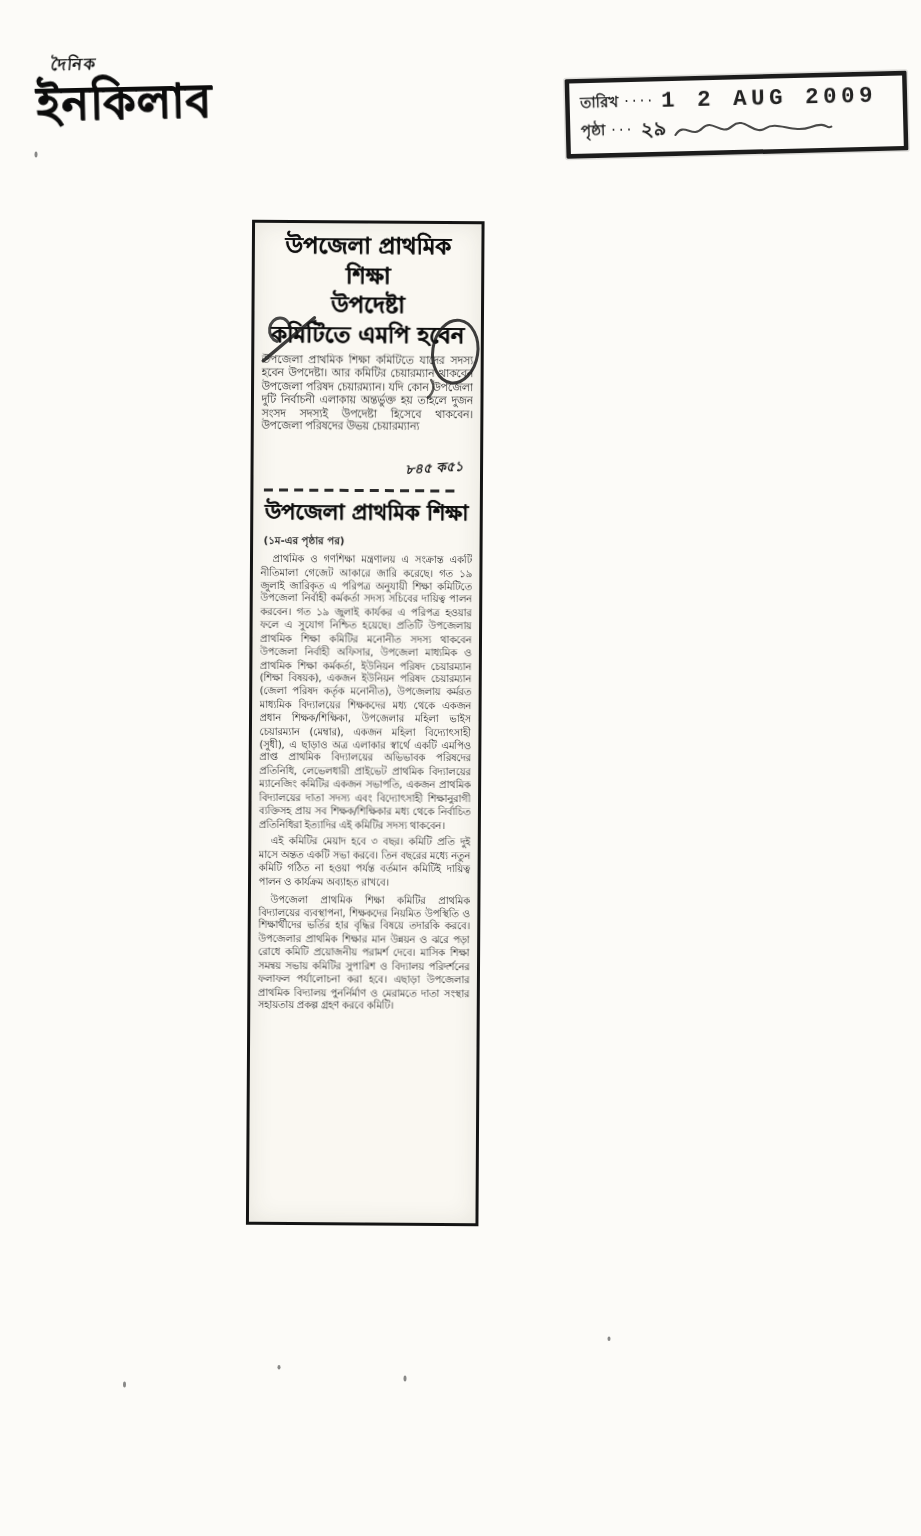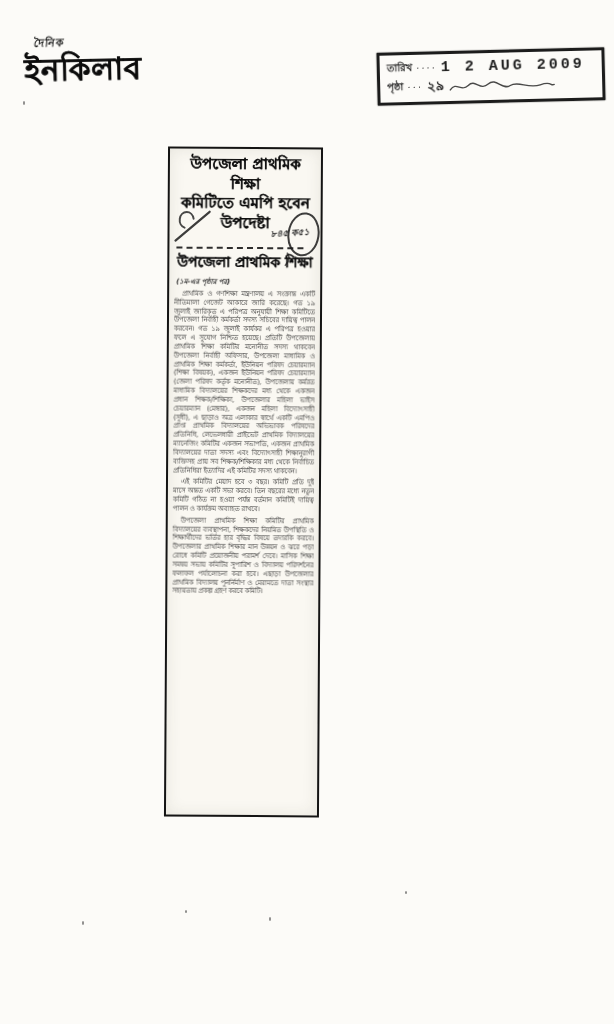--- a/index.html
+++ b/index.html
@@ -101,21 +101,20 @@
   }
   .subhead{
     text-align:center;font-size:14px;font-weight:800;color:#0d0d0d;
     text-shadow:0.3px 0.3px 0 #0d0d0d;
     filter:blur(0.2px);
   }
   .cont-note{
     font-size:6.8px;font-weight:600;color:#2d2d2d;
     margin:1px 0 2px 2px;
     filter:blur(0.25px);
-    font-style:italic;
   }
   .bodytext{
     font-size:6.8px;line-height:1.3;text-align:justify;
     color:#2b2b2b;height:436px;overflow:hidden;
     letter-spacing:-0.2px;
     filter:blur(0.28px);
   }
   .bodytext p{margin:0 0 3px 0;text-indent:8px;}
 
   
@@ -148,25 +147,26 @@
         <path d="M2 11 C8 2, 13 14, 20 7 S32 13, 40 6 S54 13, 62 8 S80 12, 92 8 S102 10, 106 8" fill="none" stroke="#2a2a2a" stroke-width="1.4" stroke-linecap="round" opacity="0.85"></path>
       </svg>
     </div>
   </div>
 
   <div class="clipping">
 
 
     <div class="headline">
       <div>উপজেলা প্রাথমিক শিক্ষা</div>
+      <div>উপদেষ্টা</div>
       <div>কমিটিতে এমপি হবেন</div>
-      <div>উপদেষ্টা</div>
     </div>
 
 
+    <div class="lead">উপজেলা প্রাথমিক শিক্ষা কমিটিতে যাদের সদস্য হবেন উপদেষ্টা। আর কমিটির চেয়ারম্যান থাকবেন উপজেলা পরিষদ চেয়ারম্যান। যদি কোন উপজেলা দুটি নির্বাচনী এলাকায় অন্তর্ভুক্ত হয় তাহলে দুজন সংসদ সদস্যই উপদেষ্টা হিসেবে থাকবেন। উপজেলা পরিষদের উভয় চেয়ারম্যান্য</div>
 
     <div class="hand-note">৮৪৫ ক৫১</div>
 
     <div class="divider"></div>
 
     <div class="subhead">উপজেলা প্রাথমিক শিক্ষা</div>
     <div class="cont-note">(১ম-এর পৃষ্ঠার পর)</div>
 
     <div class="bodytext">
       <p>প্রাথমিক ও গণশিক্ষা মন্ত্রণালয় এ সংক্রান্ত একটি নীতিমালা গেজেট আকারে জারি করেছে। গত ১৯ জুলাই জারিকৃত এ পরিপত্র অনুযায়ী শিক্ষা কমিটিতে উপজেলা নির্বাহী কর্মকর্তা সদস্য সচিবের দায়িত্ব পালন করবেন। গত ১৯ জুলাই কার্যকর এ পরিপত্র হওয়ার ফলে এ সুযোগ নিশ্চিত হয়েছে। প্রতিটি উপজেলায় প্রাথমিক শিক্ষা কমিটির মনোনীত সদস্য থাকবেন উপজেলা নির্বাহী অফিসার, উপজেলা মাধ্যমিক ও প্রাথমিক শিক্ষা কর্মকর্তা, ইউনিয়ন পরিষদ চেয়ারম্যান (শিক্ষা বিষয়ক), একজন ইউনিয়ন পরিষদ চেয়ারম্যান (জেলা পরিষদ কর্তৃক মনোনীত), উপজেলায় কর্মরত মাধ্যমিক বিদ্যালয়ের শিক্ষকদের মধ্য থেকে একজন প্রধান শিক্ষক/শিক্ষিকা, উপজেলার মহিলা ভাইস চেয়ারম্যান (মেম্বার), একজন মহিলা বিদ্যোৎসাহী (সুধী), এ ছাড়াও অত্র এলাকার স্বার্থে একটি এমপিও প্রাপ্ত প্রাথমিক বিদ্যালয়ের অভিভাবক পরিষদের প্রতিনিধি, লেভেলধারী প্রাইভেট প্রাথমিক বিদ্যালয়ের ম্যানেজিং কমিটির একজন সভাপতি, একজন প্রাথমিক বিদ্যালয়ের দাতা সদস্য এবং বিদ্যোৎসাহী শিক্ষানুরাগী ব্যক্তিসহ প্রায় সব শিক্ষক/শিক্ষিকার মধ্য থেকে নির্বাচিত প্রতিনিধিরা ইত্যাদির এই কমিটির সদস্য থাকবেন।</p>

